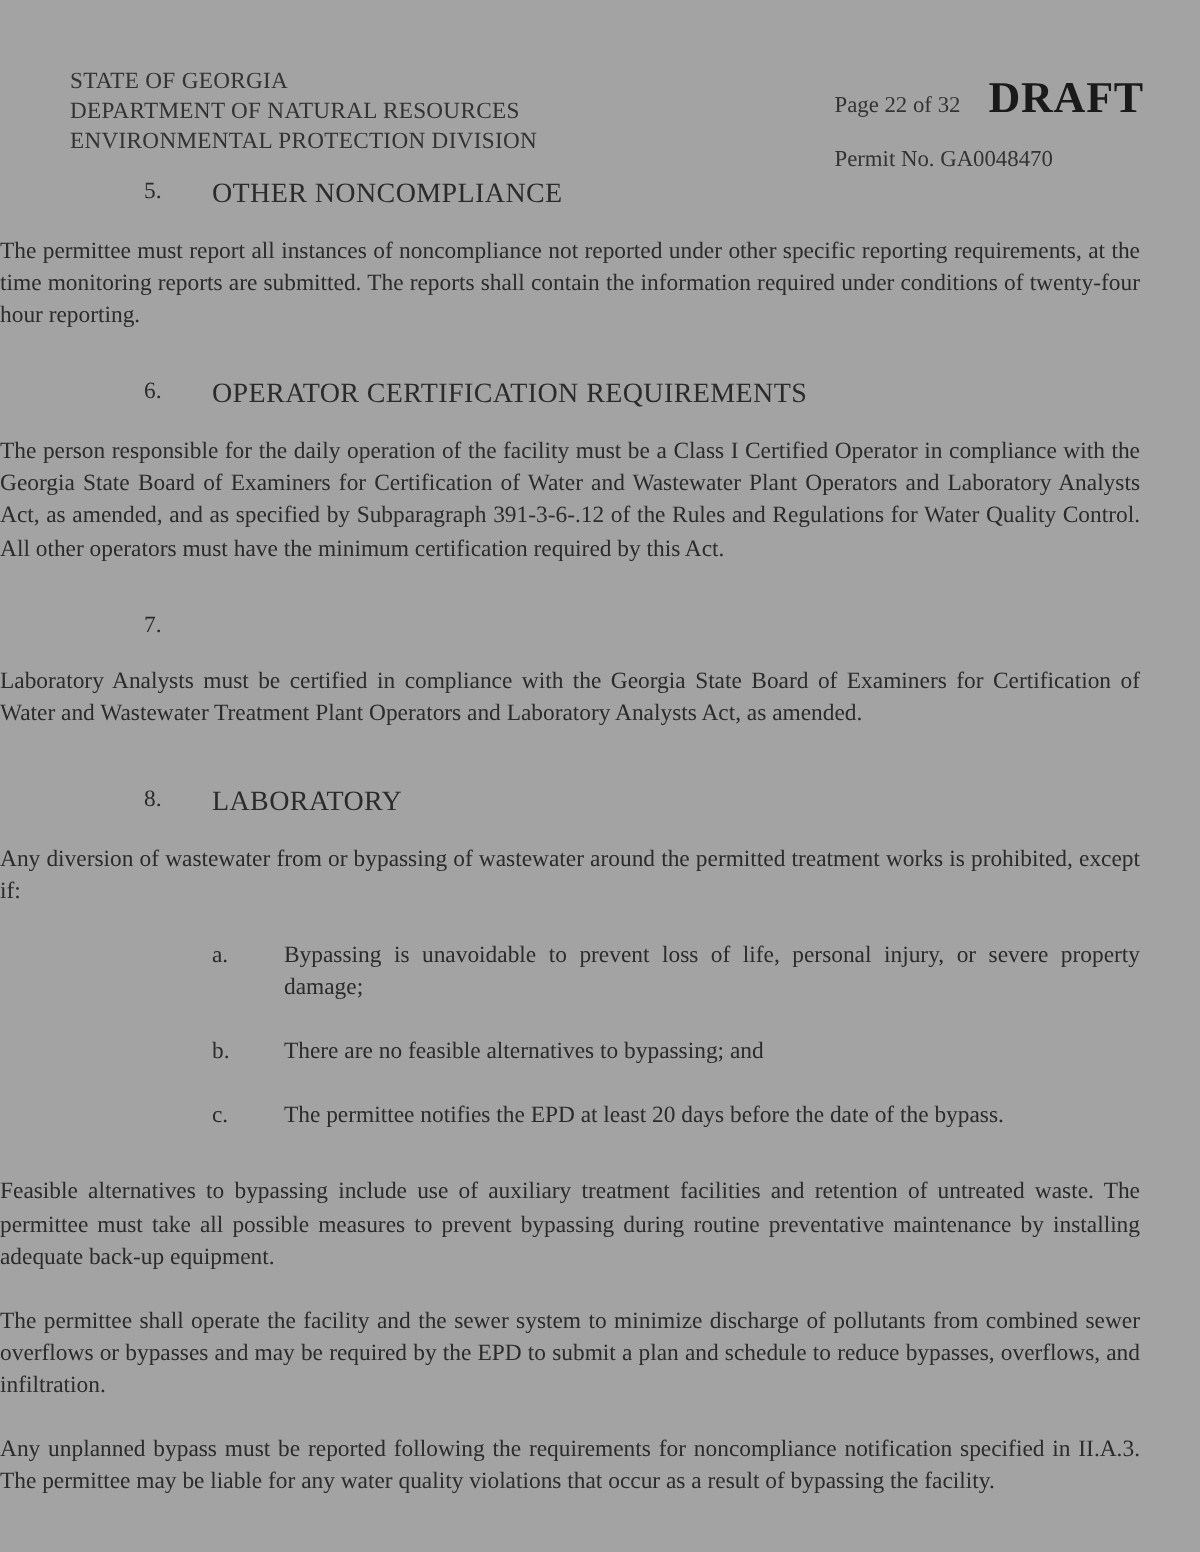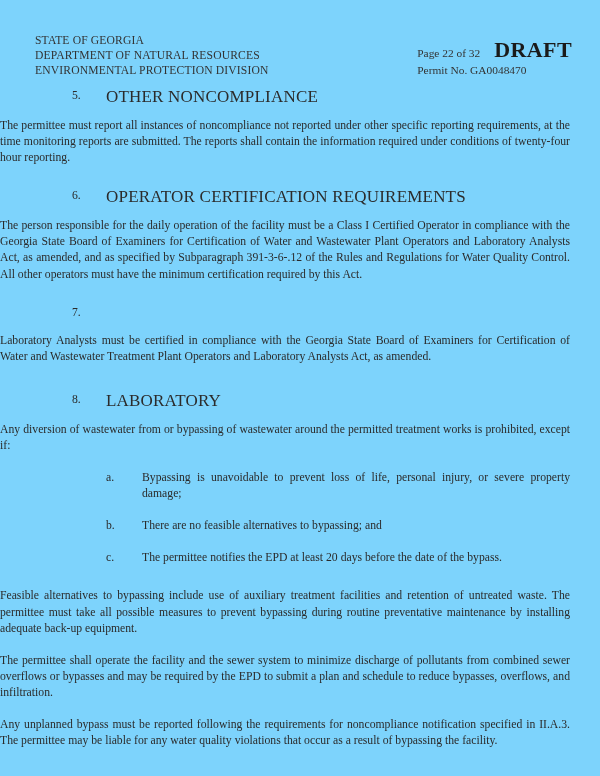--- a/index.html
+++ b/index.html
@@ -13,21 +13,21 @@
     overflow: hidden;
     font-family: "Liberation Serif", "DejaVu Serif", serif;
     color: #2b2b2b;
     -webkit-font-smoothing: antialiased;
   }
 
   .page {
     position: relative;
     width: 600px;
     height: 776px;
-    background: #7dd3fc;
+    background: #a3a3a3;
     box-sizing: border-box;
   }
 
   
   .header {
     position: absolute;
     left: 35px;
     top: 33px;
     width: 537px;
     display: flex;
@@ -63,21 +63,21 @@
     font-weight: bold;
     letter-spacing: 0.4px;
     color: #1a1a1a;
     white-space: nowrap;
   }
   .permit-no {
     font-size: 11.4px;
     color: #333;
     line-height: 15.2px;
     white-space: nowrap;
-    margin-top: 1px;
+    margin-top: 11px;
   }
 
   
   .body {
     position: absolute;
     left: 0;
     top: 88px;
     width: 600px;
   }
 
@@ -95,21 +95,21 @@
   }
   .sec-num {
     position: absolute;
     left: 72px;
     top: 0;
     font-size: 11.7px;
     line-height: 16px;
     color: #2b2b2b;
   }
   .sec-title {
-    font-size: 17px;
+    font-size: 14px;
     line-height: 16px;
     letter-spacing: 0.2px;
     color: #2b2b2b;
   }
 
   
   .para {
     margin-right: 30px;
     font-size: 11.7px;
     line-height: 16.1px;

